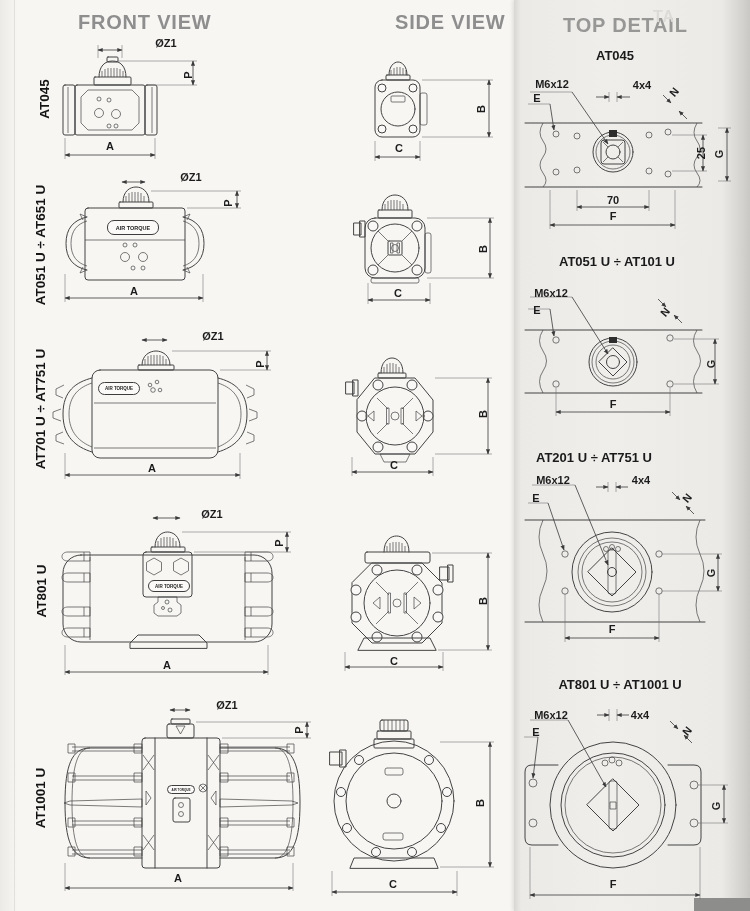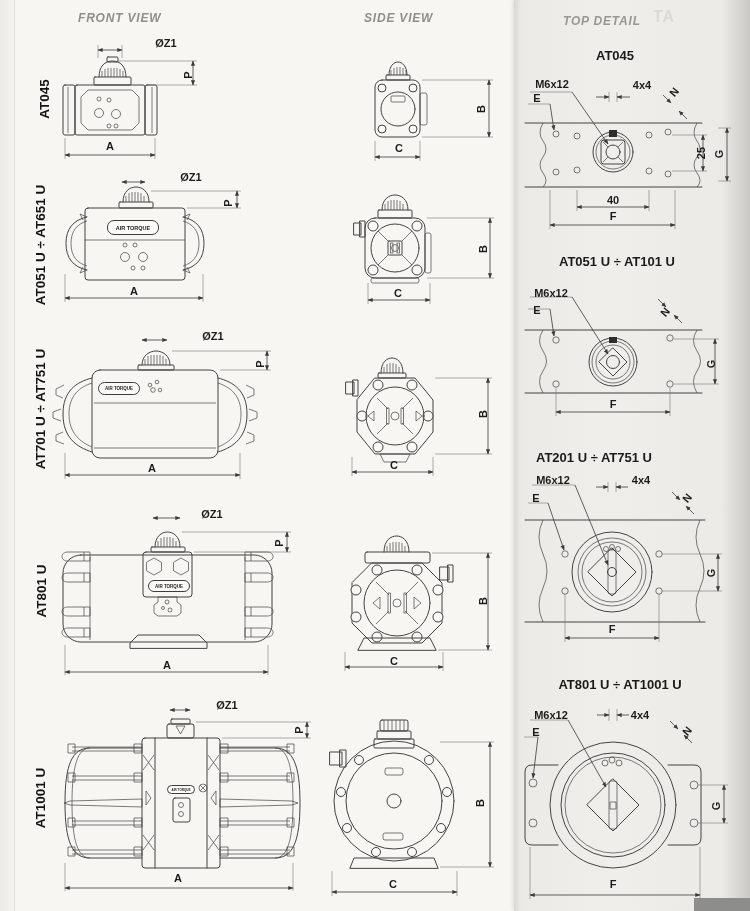--- a/index.html
+++ b/index.html
@@ -3,21 +3,21 @@
 <meta charset="utf-8">
 <style>
   html,body{margin:0;padding:0;background:#e8e8e6;}
   #page{position:relative;width:750px;height:911px;overflow:hidden;
         background:linear-gradient(90deg,#eceae6 0px,#f7f6f3 18px,#f7f6f3 100%);
         font-family:"Liberation Sans",sans-serif;}
   .edge-line{position:absolute;left:14px;top:0;width:1px;height:911px;background:#e2e0dc;}
   .right-col{position:absolute;left:514px;top:0;width:236px;height:911px;
         background:linear-gradient(90deg,#d8d7d4 0px,#ebeae7 7px,#efeeeb 40%,#ebeae7 88%,#d2d1ce 97%,#c9c8c5 100%);
         box-shadow:-2px 0 3px rgba(0,0,0,0.08);}
-  .hdr{position:absolute;font-weight:700;font-size:12px;color:#8e8e8e;letter-spacing:0.8px;white-space:nowrap;font-style:italic;}
+  .hdr{position:absolute;font-weight:700;font-size:20px;color:#8e8e8e;letter-spacing:0.8px;white-space:nowrap;}
   .wm{position:absolute;font-weight:700;font-size:16px;color:#dddbd7;letter-spacing:1px;}
   .lbl{position:absolute;transform:translate(-50%,-50%);font-weight:700;font-size:11px;color:#1c1c1c;white-space:nowrap;}
   .rot{transform:translate(-50%,-50%) rotate(-90deg);}
   .rot45{transform:translate(-50%,-50%) rotate(-50deg);}
   .row-label{position:absolute;transform:translate(-50%,-50%) rotate(-90deg);font-weight:700;font-size:13.5px;color:#141414;white-space:nowrap;}
   .panel-title{position:absolute;transform:translate(-50%,-50%);font-weight:700;font-size:13px;color:#1a1a1a;white-space:nowrap;}
   .logo{position:absolute;display:flex;align-items:center;justify-content:center;border:1px solid #3d3d3d;
         border-radius:7px;font-weight:700;color:#222;background:#fbfaf8;white-space:nowrap;overflow:hidden;}
   svg.draw{position:absolute;overflow:visible;}
   .s{fill:none;stroke:#434343;stroke-width:1;stroke-linejoin:round;stroke-linecap:round;}
@@ -39,21 +39,21 @@
         <path d="M0,1 L10,5 L0,9 Z" fill="#3a3a3a"></path>
       </marker>
     </defs>
   </svg>
 
   <div class="edge-line"></div>
   <div class="right-col"></div>
   <div class="blk" style="left:694px;top:898px;width:56px;height:13px;"></div>
 
   <div class="hdr" style="left:78px;top:11px;">FRONT VIEW</div>
-  <div class="hdr" style="left:364px;top:11px;text-align:center;">SIDE VIEW</div>
+  <div class="hdr" style="left:395px;top:11px;text-align:center;">SIDE VIEW</div>
   <div class="hdr" style="left:563px;top:14px;color:#979795;">TOP DETAIL</div>
   <div class="wm" style="left:653px;top:8px;">TA</div>
 
   <div class="row-label" style="left:44px;top:99px;">AT045</div>
   <div class="row-label" style="left:40px;top:245px;">AT051 U ÷ AT651 U</div>
   <div class="row-label" style="left:40px;top:409px;">AT701 U ÷ AT751 U</div>
   <div class="row-label" style="left:41px;top:591px;">AT801 U</div>
   <div class="row-label" style="left:40px;top:798px;">AT1001 U</div>
 
   <svg class="draw" style="left:55px;top:28px;" width="230" height="145" viewBox="0 0 230 145">
@@ -413,21 +413,21 @@
     <line class="ext" x1="30" y1="102" x2="30" y2="141"></line>
       <line class="ext" x1="155" y1="102" x2="155" y2="141"></line>
     <line class="dim" x1="30" y1="137" x2="155" y2="137" marker-start="url(#arw)" marker-end="url(#arw)"></line>
   </svg>
   <div class="lbl" style="left:552px;top:84px;">M6x12</div>
   <div class="lbl" style="left:642px;top:85px;">4x4</div>
   <div class="lbl" style="left:537px;top:98px;">E</div>
   <div class="lbl rot45" style="left:674px;top:92px;">N</div>
   <div class="lbl rot" style="left:701px;top:153px;">25</div>
   <div class="lbl rot" style="left:719px;top:154px;">G</div>
-  <div class="lbl" style="left:613px;top:200px;">40</div>
+  <div class="lbl" style="left:613px;top:200px;">70</div>
   <div class="lbl" style="left:613px;top:216px;">F</div>
 
   <div class="panel-title" style="left:617px;top:261px;">AT051 U ÷ AT101 U</div>
   <svg class="draw" style="left:520px;top:275px;" width="230" height="150" viewBox="0 0 230 150">
     <line class="s" x1="5" y1="55" x2="182" y2="55"></line>
       <line class="s" x1="5" y1="118" x2="182" y2="118"></line>
     <path class="s2" d="M23,55 Q16,66 23,76 Q30,86 23,96 Q16,106 23,118"></path>
     <path class="s2" d="M177,55 Q170,66 177,76 Q184,86 177,96 Q170,106 177,118"></path>
     <circle class="s2" cx="36" cy="65" r="3.2"></circle>
       <circle class="s2" cx="150" cy="63" r="3.2"></circle>

